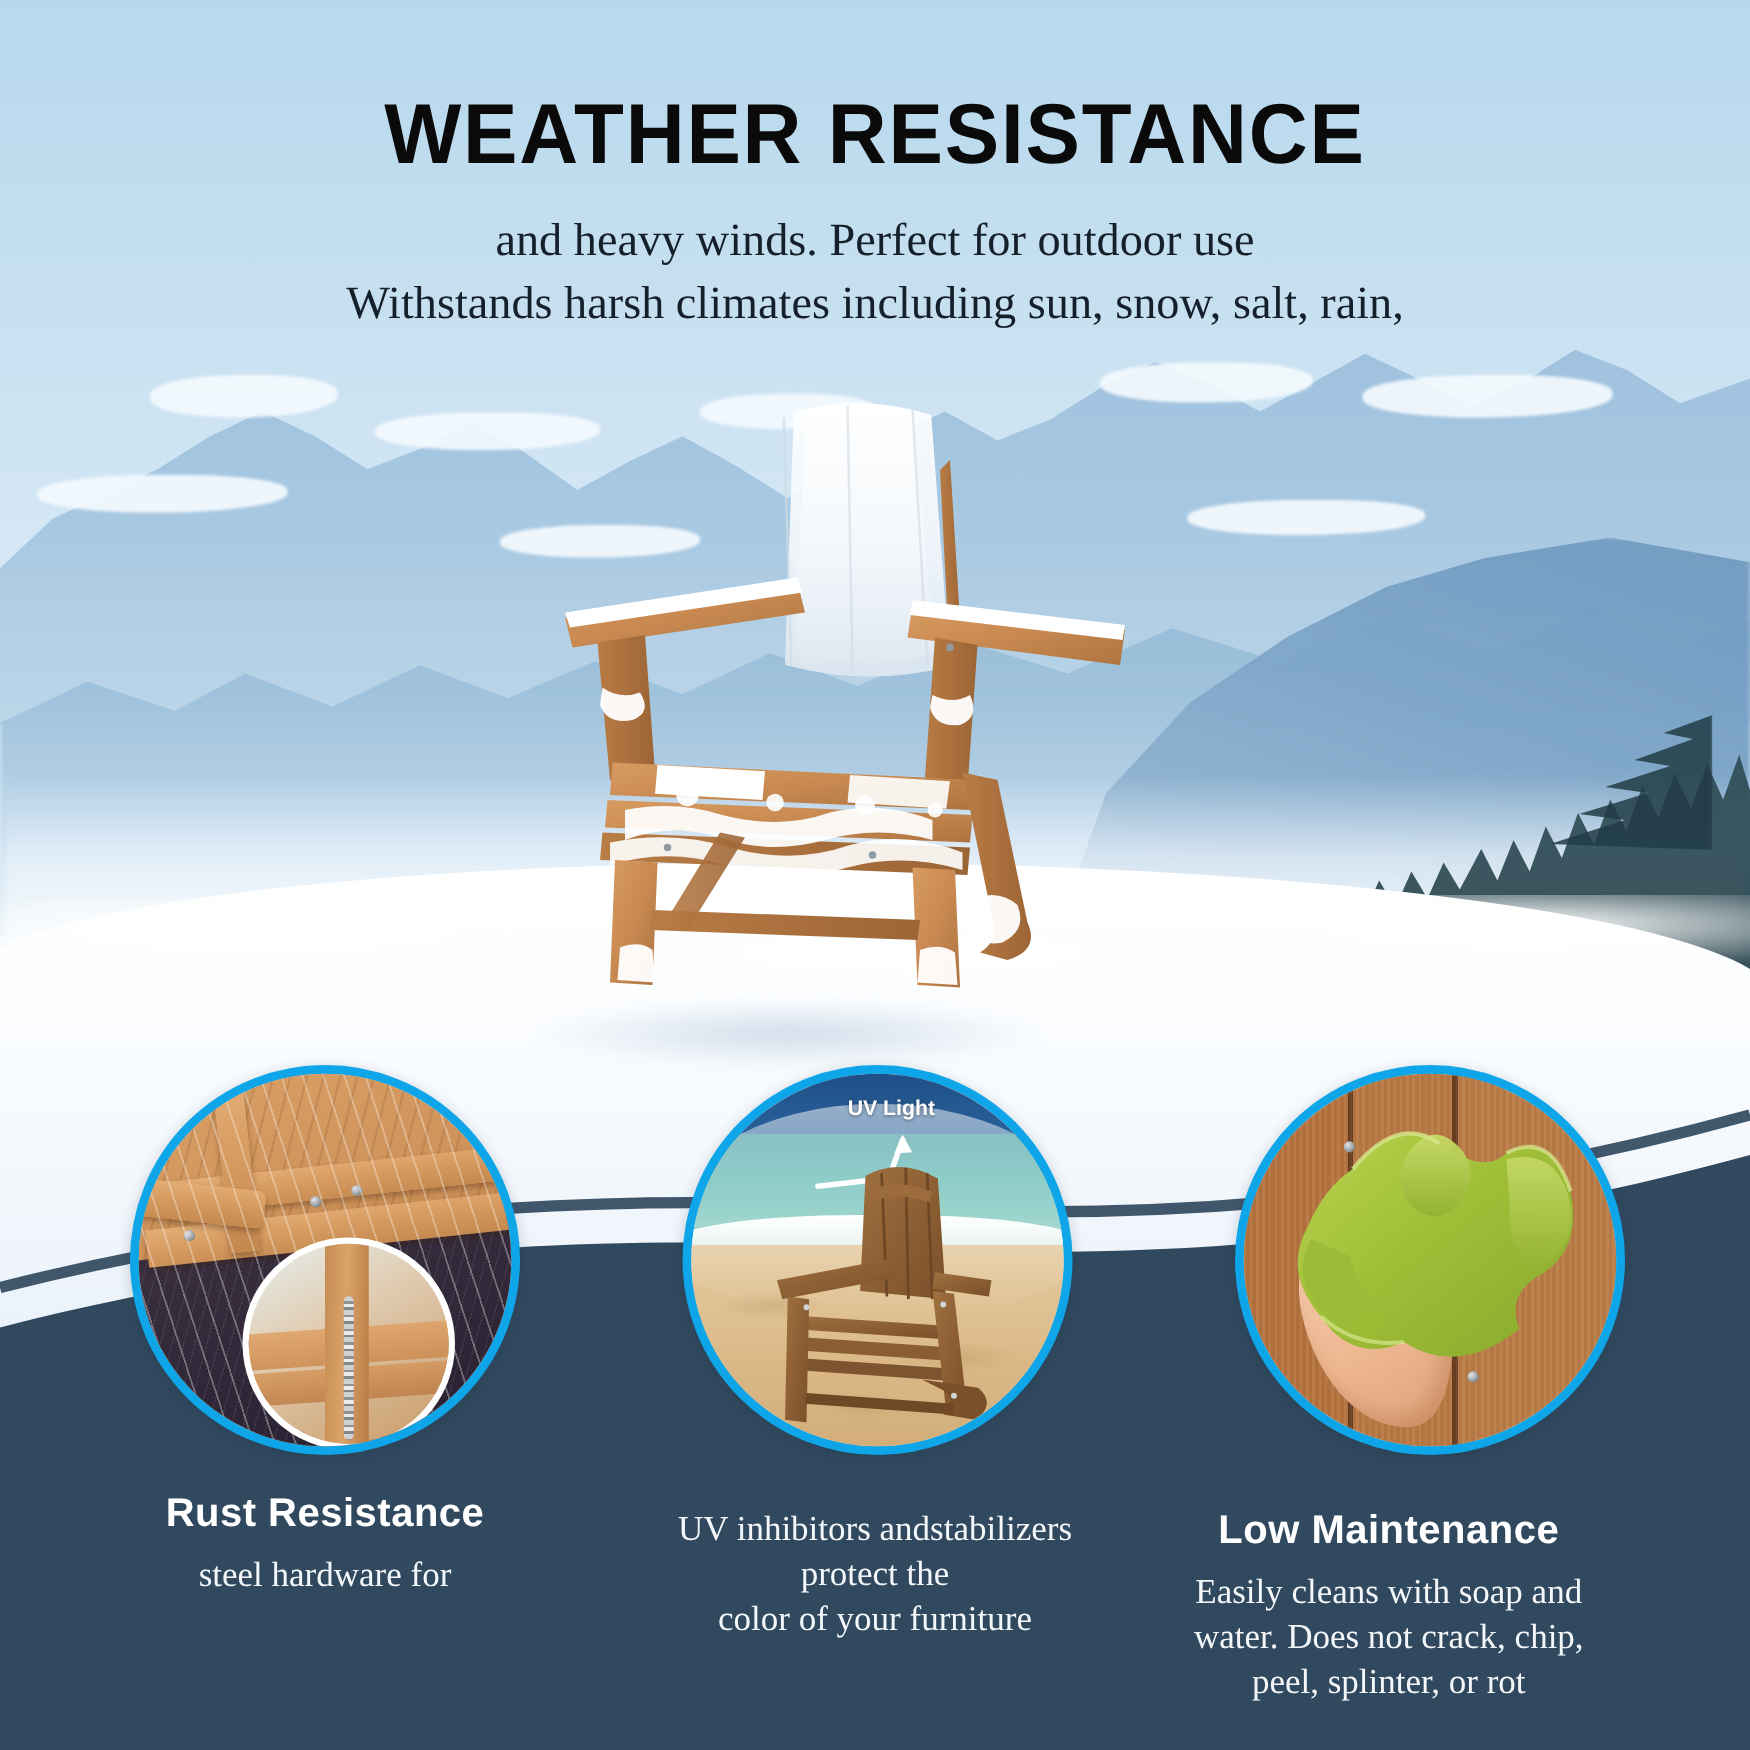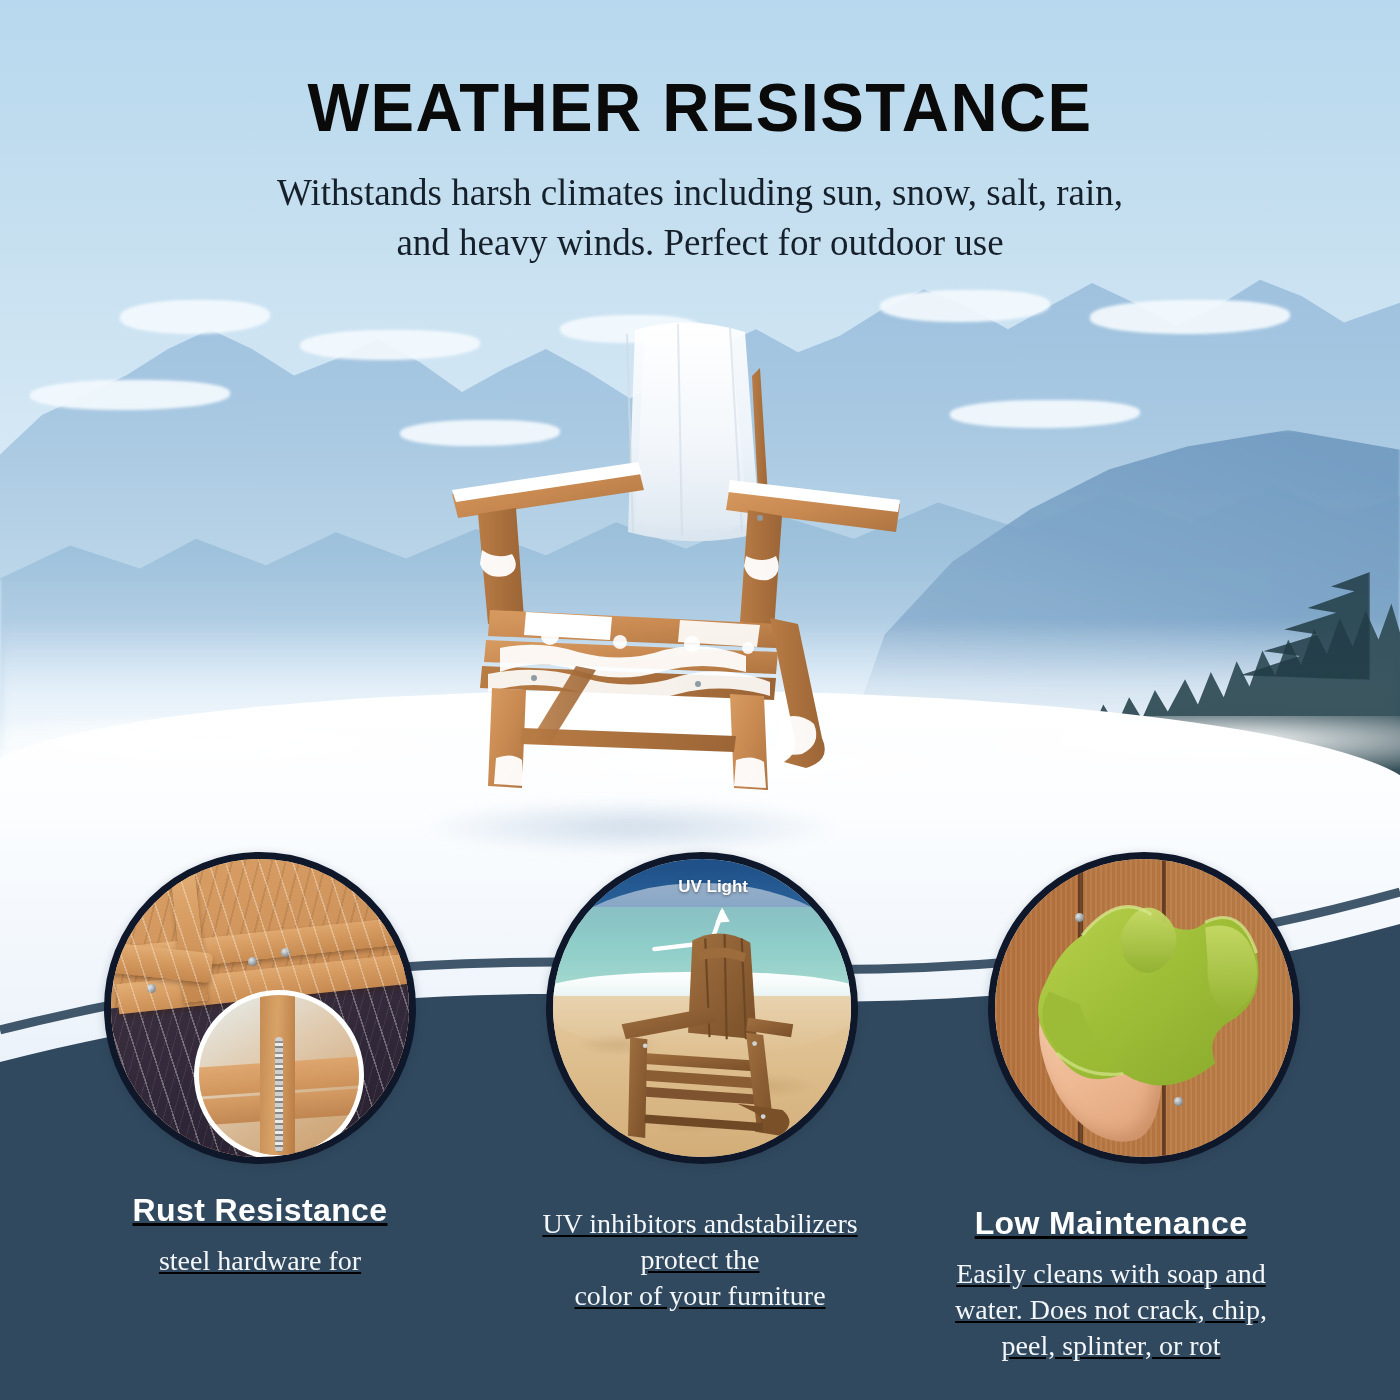--- a/index.html
+++ b/index.html
@@ -160,21 +160,21 @@
     position:absolute; left:0; top:880px; width:1400px; height:520px;
     overflow:hidden;
   }
   .wave-wrap svg { display:block; width:1400px; height:520px; }
 
   
   .circle {
     position:absolute;
     width:312px; height:312px;
     border-radius:50%;
-    border:7px solid #0f172a;
+    border:7px solid #0ea5e9;
     overflow:hidden;
     background:#dcd6cd;
     box-shadow:0 2px 10px rgba(20,40,60,.20);
   }
   .c1 { left:104px; top:852px; }
   .c2 { left:546px; top:852px; }
   .c3 { left:988px; top:852px; }
 
   .circ-inner { position:absolute; inset:0; }
 
@@ -282,21 +282,21 @@
     border-radius:52% 48% 40% 60% / 42% 38% 62% 58%;
     transform:rotate(-12deg);
     box-shadow:inset -6px -10px 14px rgba(170,110,70,.35);
   }
   .screw {
     position:absolute; width:9px; height:9px; border-radius:50%;
     background:radial-gradient(circle at 35% 32%, #e2e6e8 0%, #9aa0a4 55%, #5c6165 100%);
   }
 
   
-  .feat-col { position:absolute; width:420px; text-align:center;text-decoration:underline; }
+  .feat-col { position:absolute; width:420px; text-align:center; }
   .f1 { left:50px;  top:1192px; }
   .f2 { left:490px; top:1192px; }
   .f3 { left:901px; top:1192px;margin-top:13px; }
 
   .feat-title {
     font-family:"Liberation Sans", sans-serif;
     font-weight:bold;
     font-size:32px;
     letter-spacing:.4px;
     color:#ffffff;
@@ -404,22 +404,22 @@
 
       <circle cx="104" cy="360" r="3" fill="#8f9ba3"></circle>
       <circle cx="268" cy="366" r="3" fill="#8f9ba3"></circle>
       <circle cx="330" cy="200" r="3" fill="#8f9ba3"></circle>
     </svg>
   </div>
 
   <div class="headline">WEATHER RESISTANCE</div>
 
   <div class="subhead">
+    <div>and heavy winds. Perfect for outdoor use</div>
     <div>Withstands harsh climates including sun, snow, salt, rain,</div>
-    <div>and heavy winds. Perfect for outdoor use</div>
   </div>
 
   <div class="wave-wrap">
     <svg viewBox="0 0 1400 520" xmlns="http://www.w3.org/2000/svg" preserveAspectRatio="none">
       <path d="M0 182 C 210 128, 430 104, 700 118 C 960 132, 1180 104, 1400 44 L1400 520 L0 520 Z" fill="#31495e"></path>
       <path d="M0 150 C 215 96, 435 72, 702 86 C 962 100, 1182 72, 1400 12" fill="none" stroke="#31495e" stroke-width="9" opacity=".92"></path>
     </svg>
   </div>
 
   <div class="circle c1">

